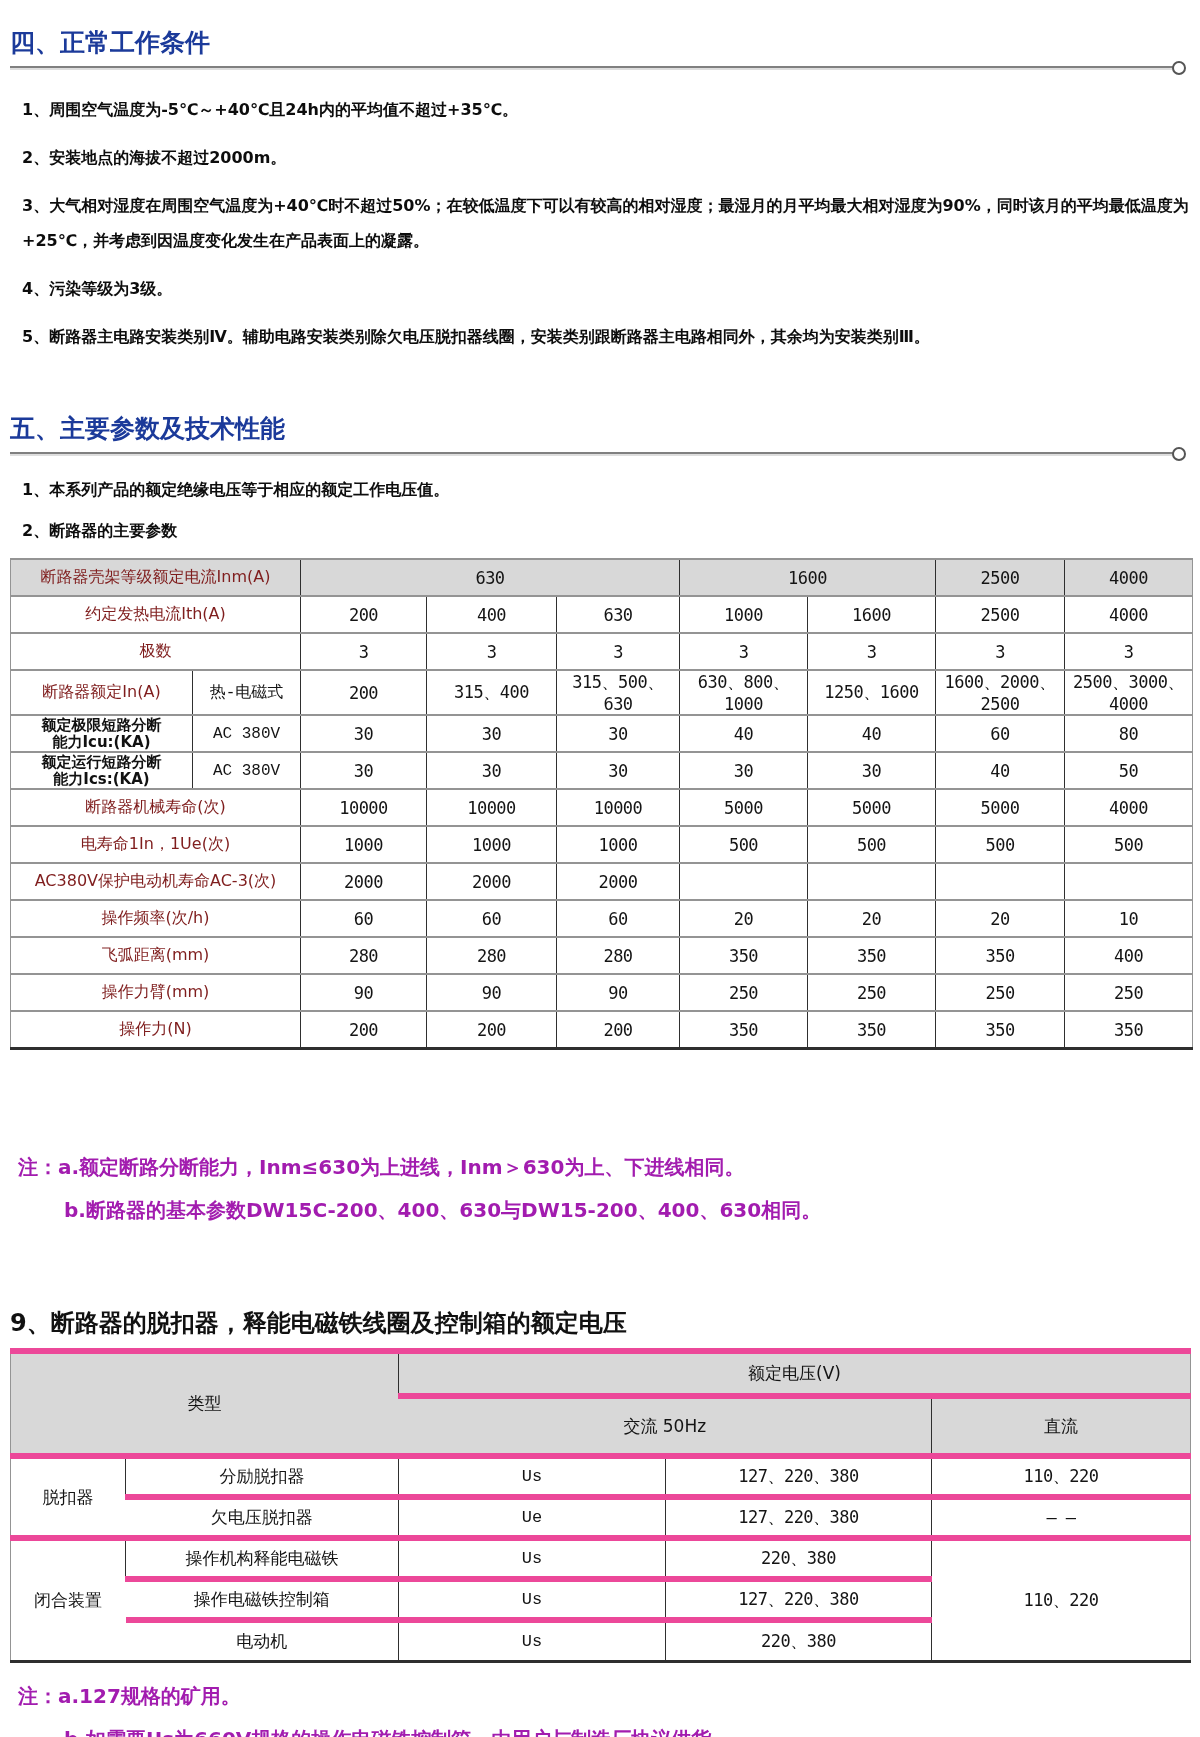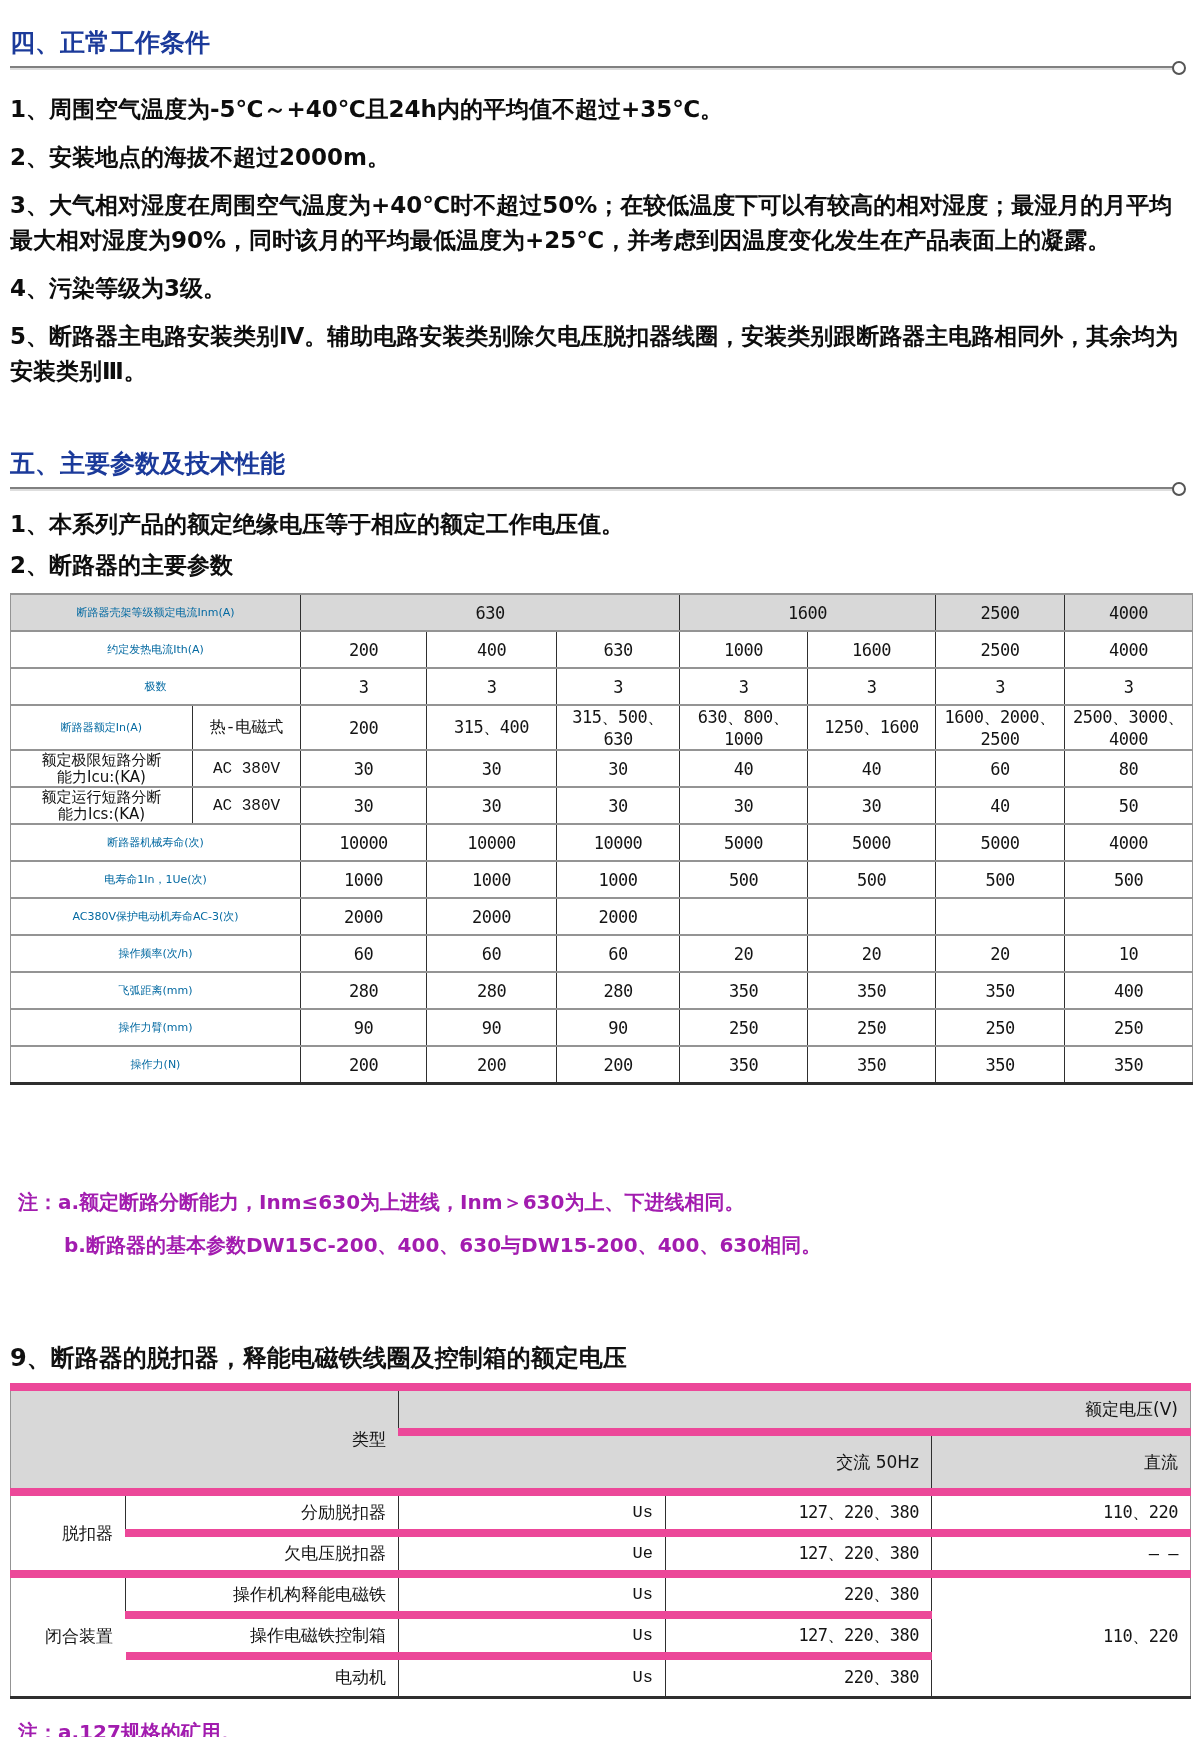--- a/index.html
+++ b/index.html
@@ -13,46 +13,46 @@
   .sec-title.mt2{margin-top:60px;}
   .black-title{font-size:24px;font-weight:700;color:#111;line-height:30px;margin:80px 0 0 0;}
 
   .rule{position:relative;height:2px;background:#808080;margin-top:8px;margin-right:8px;
         box-shadow:0 2px 0 #dedede;}
   .rule .dot{position:absolute;right:-4px;top:-5px;width:10px;height:10px;border:2px solid #555;
              border-radius:50%;background:#fff;}
 
   
   .plist{margin-top:24px;}
-  .plist p{margin:0 0 13px 0;font-size:23px;font-weight:700;line-height:35px;color:#0d0d0d;}
+  .plist p{margin:0 0 13px 12px;font-size:16px;font-weight:700;line-height:35px;color:#0d0d0d;}
   .plist.tight{margin-top:18px;}
   .plist.tight p{margin-bottom:6px;}
 
   
   .t1{border-collapse:collapse;table-layout:fixed;width:1182px;margin-top:10px;
       border:1px solid #949494;border-top:2px solid #6e6e6e;border-bottom:3px solid #2f2f2f;}
   .t1 td{border-left:1px solid #2f2f2f;border-top:2px solid #949494;height:35px;
          text-align:center;vertical-align:middle;padding:0 2px;overflow:hidden;}
   .t1 tr td:first-child{border-left:none;}
   .t1 tr.hd td{background:#d8d8d8;}
-  .t1 .lbl{font-size:11px;font-weight:500;color:#0369a1;}
+  .t1 .lbl{font-size:16px;font-weight:500;color:#7f1d1d;}
   .t1 .sub{font-size:16px;font-weight:500;color:#141414;font-family:Liberation Mono, monospace;}
   .t1 .num{font-size:17px;font-family:"DejaVu Sans Mono","Liberation Mono",monospace;color:#141414;letter-spacing:-0.5px;}
-  .t1 .l2{font-size:15px;line-height:17px;font-weight:400;}
+  .t1 .l2{font-size:15px;line-height:17px;font-weight:700;}
 
   
   .notes{margin-top:100px;}
   .notes p{margin:8px;font-size:20px;font-weight:700;line-height:35px;color:#a21caf;}
   .notes p.ind{padding-left:46px;}
   .notes.small-gap{margin-top:16px;}
 
   
   .t2{border-collapse:collapse;table-layout:fixed;width:1180px;margin-top:10px;
       border:1px solid #949494;border-top:2px solid #6e6e6e;border-bottom:3px solid #2f2f2f;}
-  .t2 td{border-left:1px solid #2f2f2f;border-top:8px solid #ec4899;text-align:right;
+  .t2 td{border-left:1px solid #2f2f2f;border-top:6px solid #ec4899;text-align:center;
          vertical-align:middle;font-size:17px;font-weight:500;color:#141414;padding:0 12px;}
   .t2 tr td:first-child{border-left:none;}
   .t2 .hd td{background:#d8d8d8;}
   .t2 .h1{height:45px;}
   .t2 .h2{height:60px;}
   .t2 .br{height:41px;}
   .t2 .sym{font-family:Liberation Mono, monospace;}
   .t2 .num{font-family:"DejaVu Sans Mono","Liberation Mono",monospace;letter-spacing:-0.5px;}
 </style>
 </head>

